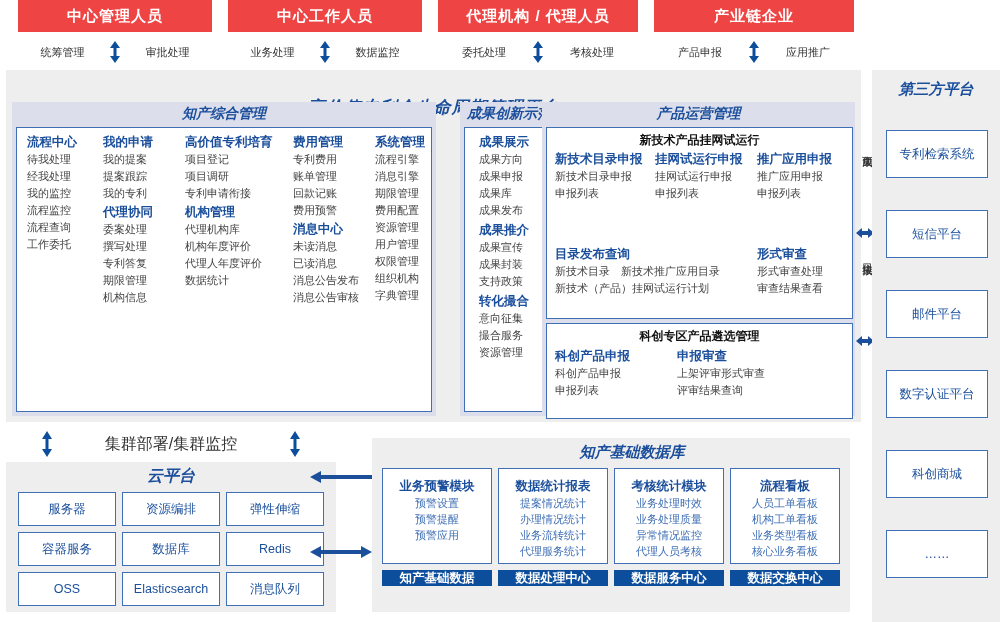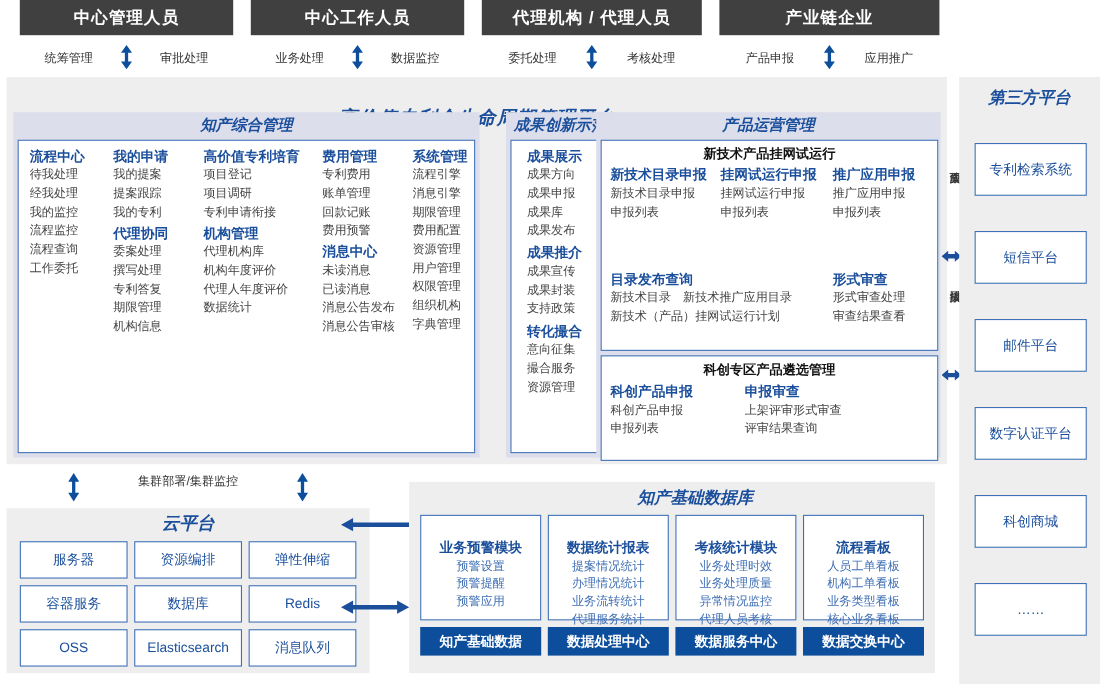--- a/index.html
+++ b/index.html
@@ -9,21 +9,21 @@
     font-family:"Liberation Sans","DejaVu Sans",sans-serif;
     font-size:11px;color:#333;
     position:relative;overflow:hidden;
   }
   .abs{position:absolute;}
 
   
   #roles{position:absolute;left:0;top:0;width:1000px;height:68px;}
   .role-group{position:absolute;top:0;}
   .role-box{
-    height:32px;background:#404040;color:#fff;
+    height:32px;background:#ef4444;color:#fff;
     display:flex;align-items:center;justify-content:center;
     font-size:15px;font-weight:bold;letter-spacing:1px;
   }
   .role-sub{
     position:absolute;top:40px;left:0;width:100%;height:24px;
     display:flex;align-items:center;justify-content:space-between;
     font-size:11px;color:#333;
   }
   .role-sub span.lbl{flex:1;text-align:center;}
   .vb-arrow{width:16px;height:22px;position:relative;flex:0 0 16px;}
@@ -100,50 +100,50 @@
     display:grid;grid-template-columns:repeat(3,98px);
     grid-gap:6px 6px;
   }
   .cloud-cell{
     height:32px;background:#fff;border:1px solid #3f6fb5;
     display:flex;align-items:center;justify-content:center;
     font-size:12.5px;color:#1b4f9c;
   }
   #cluster-label{
     position:absolute;left:6px;top:430px;width:330px;height:28px;
-    display:flex;align-items:flex-start;justify-content:center;
-    font-size:11px;color:#333;gap:40px;
+    display:flex;align-items:center;justify-content:center;
+    font-size:16px;color:#333;gap:40px;
   }
 
   
   #db{
     position:absolute;left:372px;top:438px;width:478px;height:174px;
     background:#efeeee;
   }
   #db-title{
     position:absolute;left:0;top:5px;width:100%;text-align:center;
     font-size:15px;font-weight:bold;font-style:italic;color:#1b4f9c;padding-left:21px;
   }
   .db-cols{
     position:absolute;left:10px;top:30px;width:458px;
     display:grid;grid-template-columns:repeat(4,110px);grid-gap:6px;
   }
   .db-card{
     background:#fff;border:1px solid #3f6fb5;height:96px;
-    display:flex;flex-direction:column;align-items:center;padding-top:20px;
+    display:flex;flex-direction:column;align-items:center;padding-top:8px;
     box-sizing:border-box;
   }
   .db-card .h{font-size:12.5px;font-weight:bold;color:#1b4f9c;line-height:18px;}
   .db-card .i{font-size:11px;color:#3f6fb5;line-height:16px;}
   .db-foot{
     display:grid;grid-template-columns:repeat(4,110px);grid-gap:6px;
     position:absolute;left:10px;top:132px;width:458px;
   }
   .db-foot div{
-    height:26px;background:#0d4e9c;color:#fff;
+    height:16px;background:#0d4e9c;color:#fff;
     display:flex;align-items:center;justify-content:center;
     font-size:12.5px;font-weight:bold;
   }
 </style>
 </head>
 <body>
 
 <div id="roles">
   <div class="role-group" id="rg0" style="left: 18px; width: 194px;">
     <div class="role-box">中心管理人员</div>

